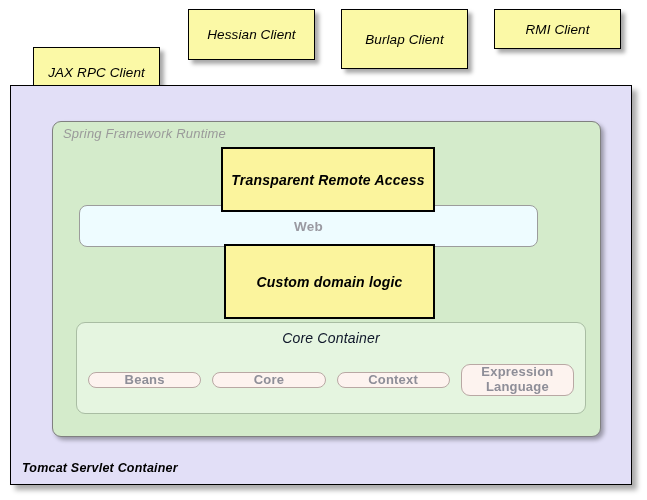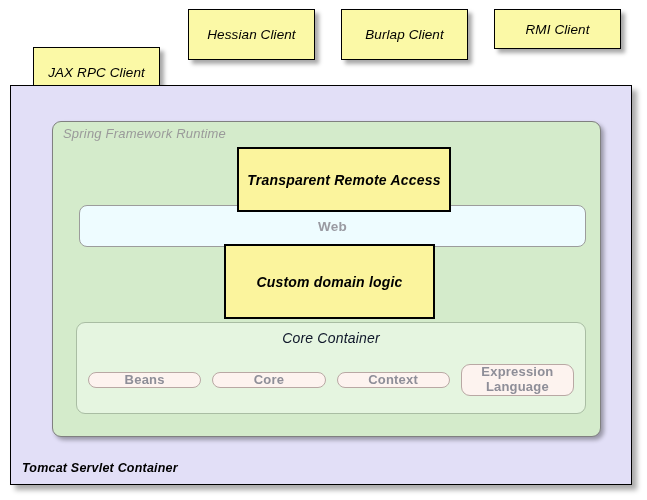--- a/index.html
+++ b/index.html
@@ -73,21 +73,21 @@
     font-size: 13px;
     font-style: italic;
     color: #9a9a9a;
     letter-spacing: 0.2px;
   }
 
   
   .web-band {
     left: 79px;
     top: 205px;
-    width: 507px;
+    width: 459px;
     height: 42px;
     background: #eefcff;
     border: 1.4px solid #9c9c9c;
     border-radius: 8px;
   }
   .web-label {
     font-size: 13.5px;
     font-weight: bold;
     color: #9a9aa2;
     letter-spacing: 0.3px;
@@ -101,21 +101,20 @@
     font-size: 14px;
     font-weight: bold;
     font-style: italic;
     letter-spacing: 0.2px;
   }
   .remote-access {
     left: 221px;
     top: 147px;
     width: 214px;
     height: 65px;
-    margin-left: 16px;
   }
   .domain-logic {
     left: 224px;
     top: 244px;
     width: 211px;
     height: 75px;
   }
 
   
   .core-container {
@@ -164,21 +163,21 @@
 <body>
 
 <div class="abs client-box center" style="left:33px; top:9px; width:127px; height:51px;margin-top:38px;">
   <span>JAX RPC Client</span>
 </div>
 
 <div class="abs client-box center" style="left:188px; top:9px; width:127px; height:51px;">
   <span>Hessian Client</span>
 </div>
 
-<div class="abs client-box center" style="left:341px; top:9px; width:127px; height:51px;">
+<div class="abs client-box center" style="left:341px; top:9px; width:127px; height:60px;">
   <span>Burlap Client</span>
 </div>
 
 <div class="abs client-box center" style="left:494px; top:9px; width:127px; height:40px;">
   <span>RMI Client</span>
 </div>
 
 <div class="abs tomcat-box"></div>
 
 <div class="abs spring-box"></div>

